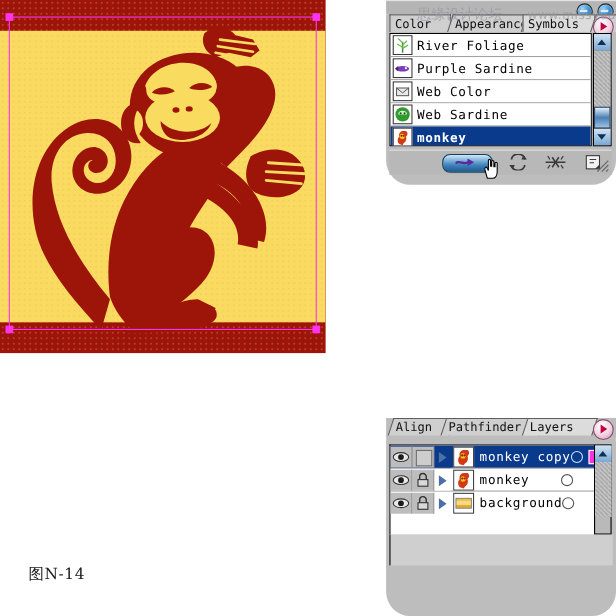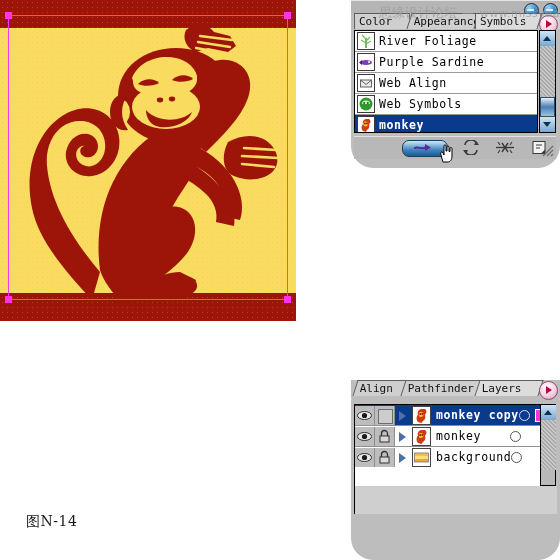--- a/index.html
+++ b/index.html
@@ -218,21 +218,21 @@
   .tri-right{
     position:absolute;left:4px;top:5px;width:0;height:0;
     border-left:7px solid #4c6fa5;
     border-top:5px solid transparent;border-bottom:5px solid transparent;
   }
   .lay-thumb{
     width:17px;height:17px;border:1px solid #444;margin:0 5px 0 2px;
     flex:0 0 auto;position:relative;overflow:hidden;background:#fff;
   }
   .lay-name{font-size:11.5px;color:#000;letter-spacing:.6px;white-space:nowrap;flex:1 1 auto;}
-  .lay-row.selected .lay-name{color:#fff;font-weight:bold;}
+  .lay-row.selected .lay-name{color:#fff;font-weight:normal;}
   .target-circle{
     width:9px;height:9px;border-radius:50%;border:1.5px solid #555;
     flex:0 0 auto;margin-right:5px;
   }
   .lay-row.selected .target-circle{border-color:#cfe0ff;}
   .sel-swatch{
     width:11px;height:11px;background:#ff33dd;border:1px solid #fff;
     flex:0 0 auto;margin-right:3px;
   }
   #lay-scroll{
@@ -398,34 +398,34 @@
     </div>
 
     <div class="sym-row">
       <div class="sym-thumb">
         <svg viewBox="0 0 16 16" width="16" height="16">
           <rect width="16" height="16" fill="#fff"></rect>
           <rect x="2.5" y="5" width="11" height="7" fill="#e9e9e9" stroke="#555" stroke-width=".9"></rect>
           <path d="M2.5 5 L8 9.5 L13.5 5" fill="none" stroke="#555" stroke-width=".9"></path>
         </svg>
       </div>
-      <span class="sym-name">Web Align</span>
+      <span class="sym-name">Web Color</span>
     </div>
 
     <div class="sym-row">
       <div class="sym-thumb">
         <svg viewBox="0 0 16 16" width="16" height="16">
           <rect width="16" height="16" fill="#fff"></rect>
           <circle cx="8" cy="8" r="6.5" fill="#2f9b2f"></circle>
           <path d="M4 8 a4 3.4 0 0 1 8 0 z" fill="#d8f0c8"></path>
           <circle cx="6.2" cy="7" r="1" fill="#1c5c1c"></circle>
           <circle cx="9.8" cy="7" r="1" fill="#1c5c1c"></circle>
         </svg>
       </div>
-      <span class="sym-name">Web Symbols</span>
+      <span class="sym-name">Web Sardine</span>
     </div>
 
     <div class="sym-row selected">
       <div class="sym-thumb">
         <svg viewBox="0 0 16 16" width="16" height="16">
           <rect width="16" height="16" fill="#fff"></rect>
           <path d="M11 2 C13 3 13 6 11 7 C12 9 11 12 9 13 L8 15 L5 14
                    C3 12 3 9 5 7 C4 5 6 2 8 2 Z" fill="#d23a15"></path>
           <path d="M6 5 C8 4 10 5 10 7 C10 9 8 10 6 9 C5 8 5 6 6 5 Z" fill="#f5c518"></path>
           <circle cx="7" cy="6.5" r=".9" fill="#8a1a08"></circle>

